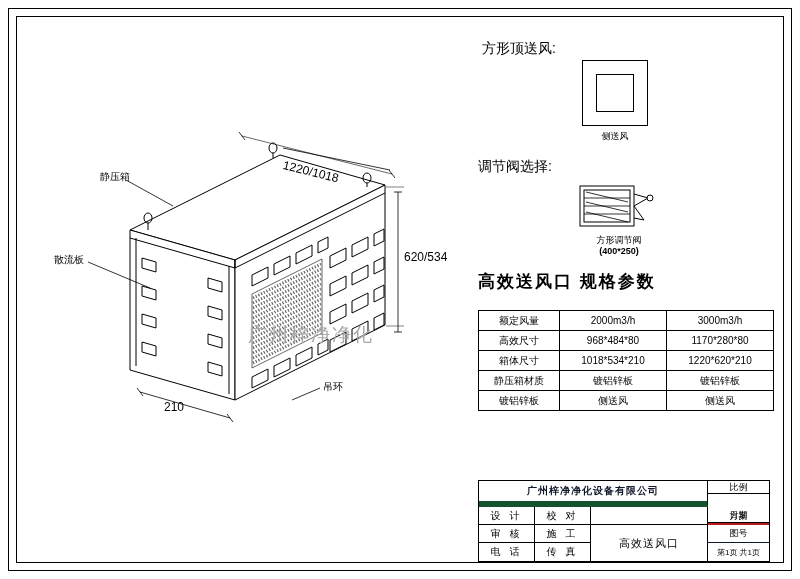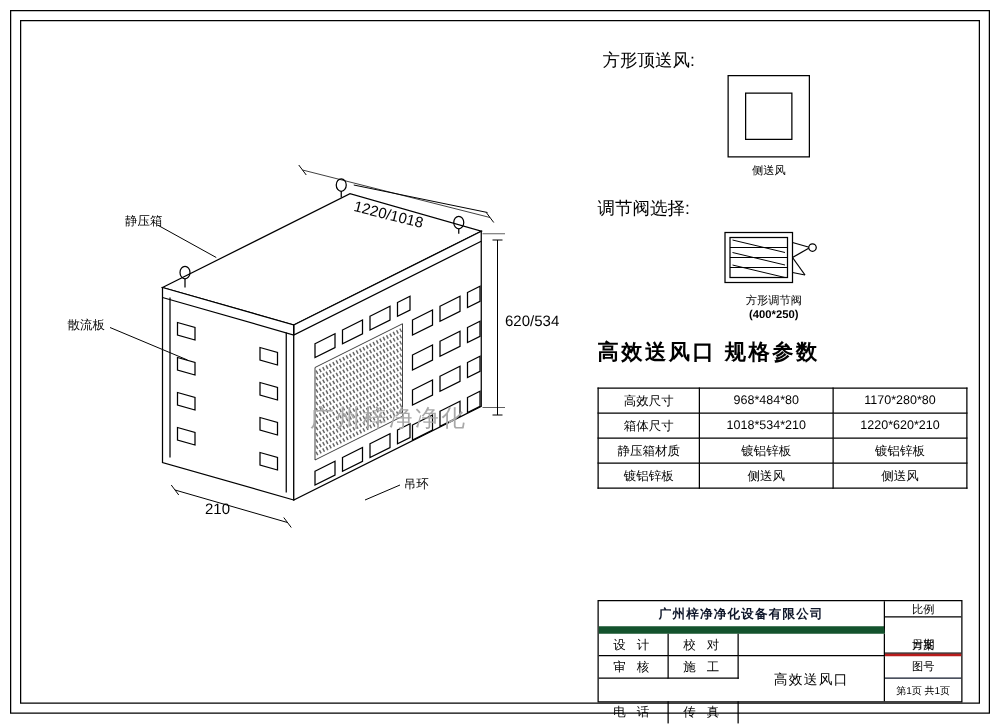--- a/index.html
+++ b/index.html
@@ -206,21 +206,21 @@
     justify-content: center;
     font-size: 10px;
     color: #000;
     letter-spacing: 3px;
   }
   .tb-col1 { left: 0; width: 56px; border-right: 1px solid #000; }
   .tb-col2 { left: 56px; width: 56px; border-right: 1px solid #000; }
   .tb-col3 { left: 112px; width: 117px; border-right: 1px solid #000; }
   .r1 { top: 26px; height: 18px; border-bottom: 1px solid #000; }
   .r2 { top: 44px; height: 18px; border-bottom: 1px solid #000; }
-  .r3 { top: 80px; height: 18px; text-align: right; }
+  .r3 { top: 62px; height: 18px; text-align: right; }
   #tb-drawing-name {
     position: absolute;
     left: 112px;
     top: 44px;
     width: 117px;
     height: 36px;
     border-right: 1px solid #000;
     box-sizing: border-box;
     display: flex;
     align-items: center;
@@ -407,20 +407,25 @@
       </g>
     </svg>
   </div>
   <div class="fig-cap" id="cap-valve1">方形调节阀</div>
   <div class="fig-cap" id="cap-valve2">(400*250)</div>
 
   <div class="sec-title" id="t-spec">高效送风口  规格参数</div>
 
   <table id="spec-table">
     <tbody>
+      <tr>
+        <td class="c0">额定风量</td>
+        <td class="c1">2000m3/h</td>
+        <td class="c2">3000m3/h</td>
+      </tr>
       <tr>
         <td class="c0">高效尺寸</td>
         <td class="c1">968*484*80</td>
         <td class="c2">1170*280*80</td>
       </tr>
       <tr>
         <td class="c0">箱体尺寸</td>
         <td class="c1">1018*534*210</td>
         <td class="c2">1220*620*210</td>
       </tr>

